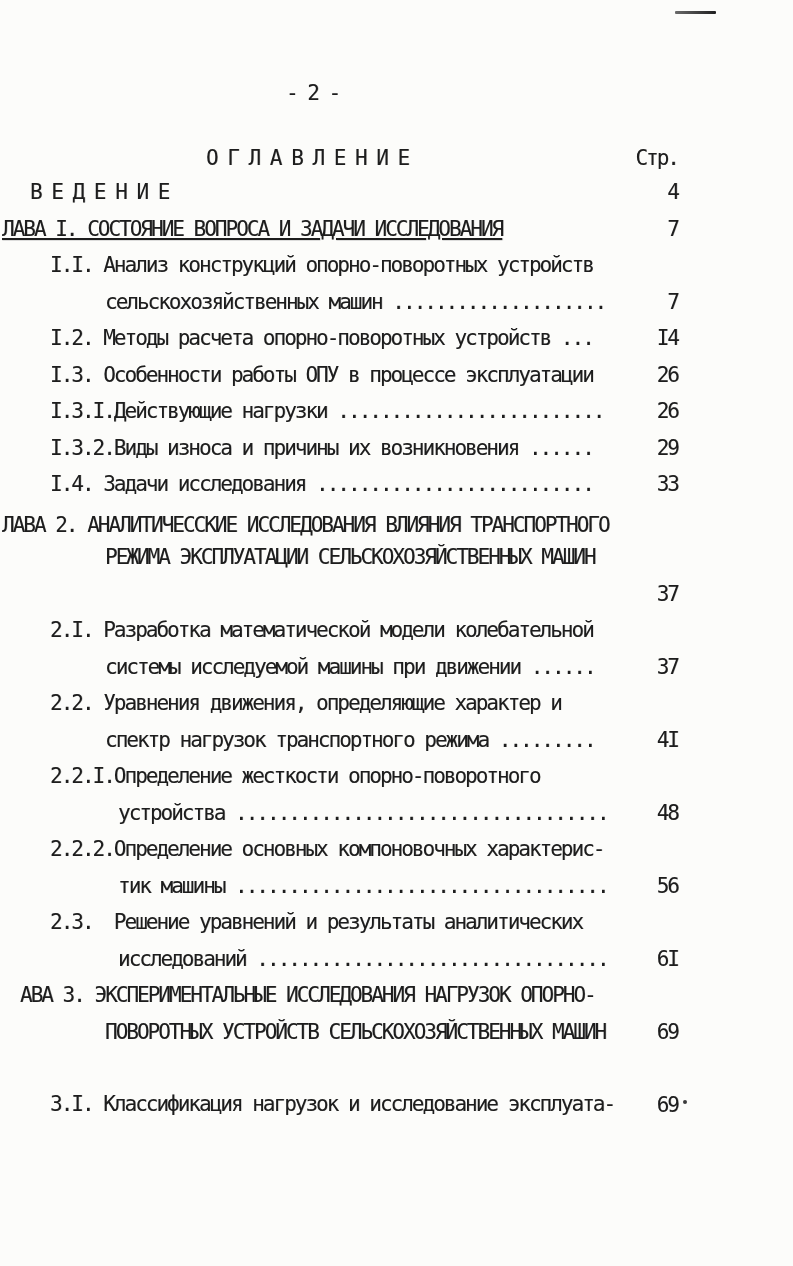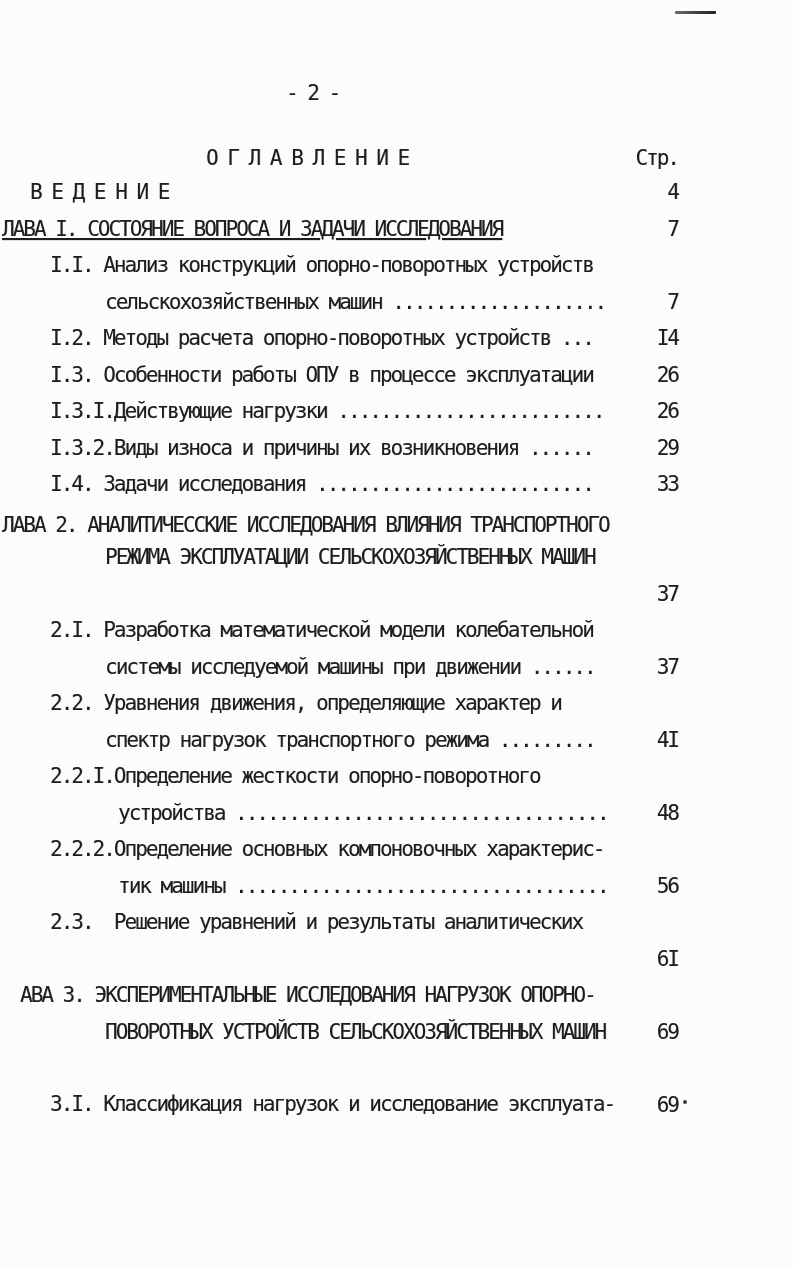--- a/index.html
+++ b/index.html
@@ -108,20 +108,21 @@
         <span class="txt" style="left: 50px;">2.2.2.Определение основных компоновочных характерис-</span>
       </div>
       <div class="row" style="top: 872.88px;">
         <span class="txt" style="left: 118px;">тик машины ...................................</span>
         <span class="pg">56</span>
       </div>
       <div class="row" style="top: 909.4px;">
         <span class="txt" style="left: 50px;">2.3.  Решение уравнений и результаты аналитических</span>
       </div>
       <div class="row" style="top: 945.92px;">
+        <span class="txt" style="left: 118px;">исследований .................................</span>
         <span class="pg">6I</span>
       </div>
       <div class="row" style="top: 982.44px;">
         <span class="txt" style="left: 20px;">АВА 3. ЭКСПЕРИМЕНТАЛЬНЫЕ ИССЛЕДОВАНИЯ НАГРУЗОК ОПОРНО-</span>
       </div>
       <div class="row" style="top: 1018.96px;">
         <span class="txt" style="left: 105px;">ПОВОРОТНЫХ УСТРОЙСТВ СЕЛЬСКОХОЗЯЙСТВЕННЫХ МАШИН</span>
         <span class="pg">69</span>
       </div>
       <div class="row" style="top: 1055.48px;">

